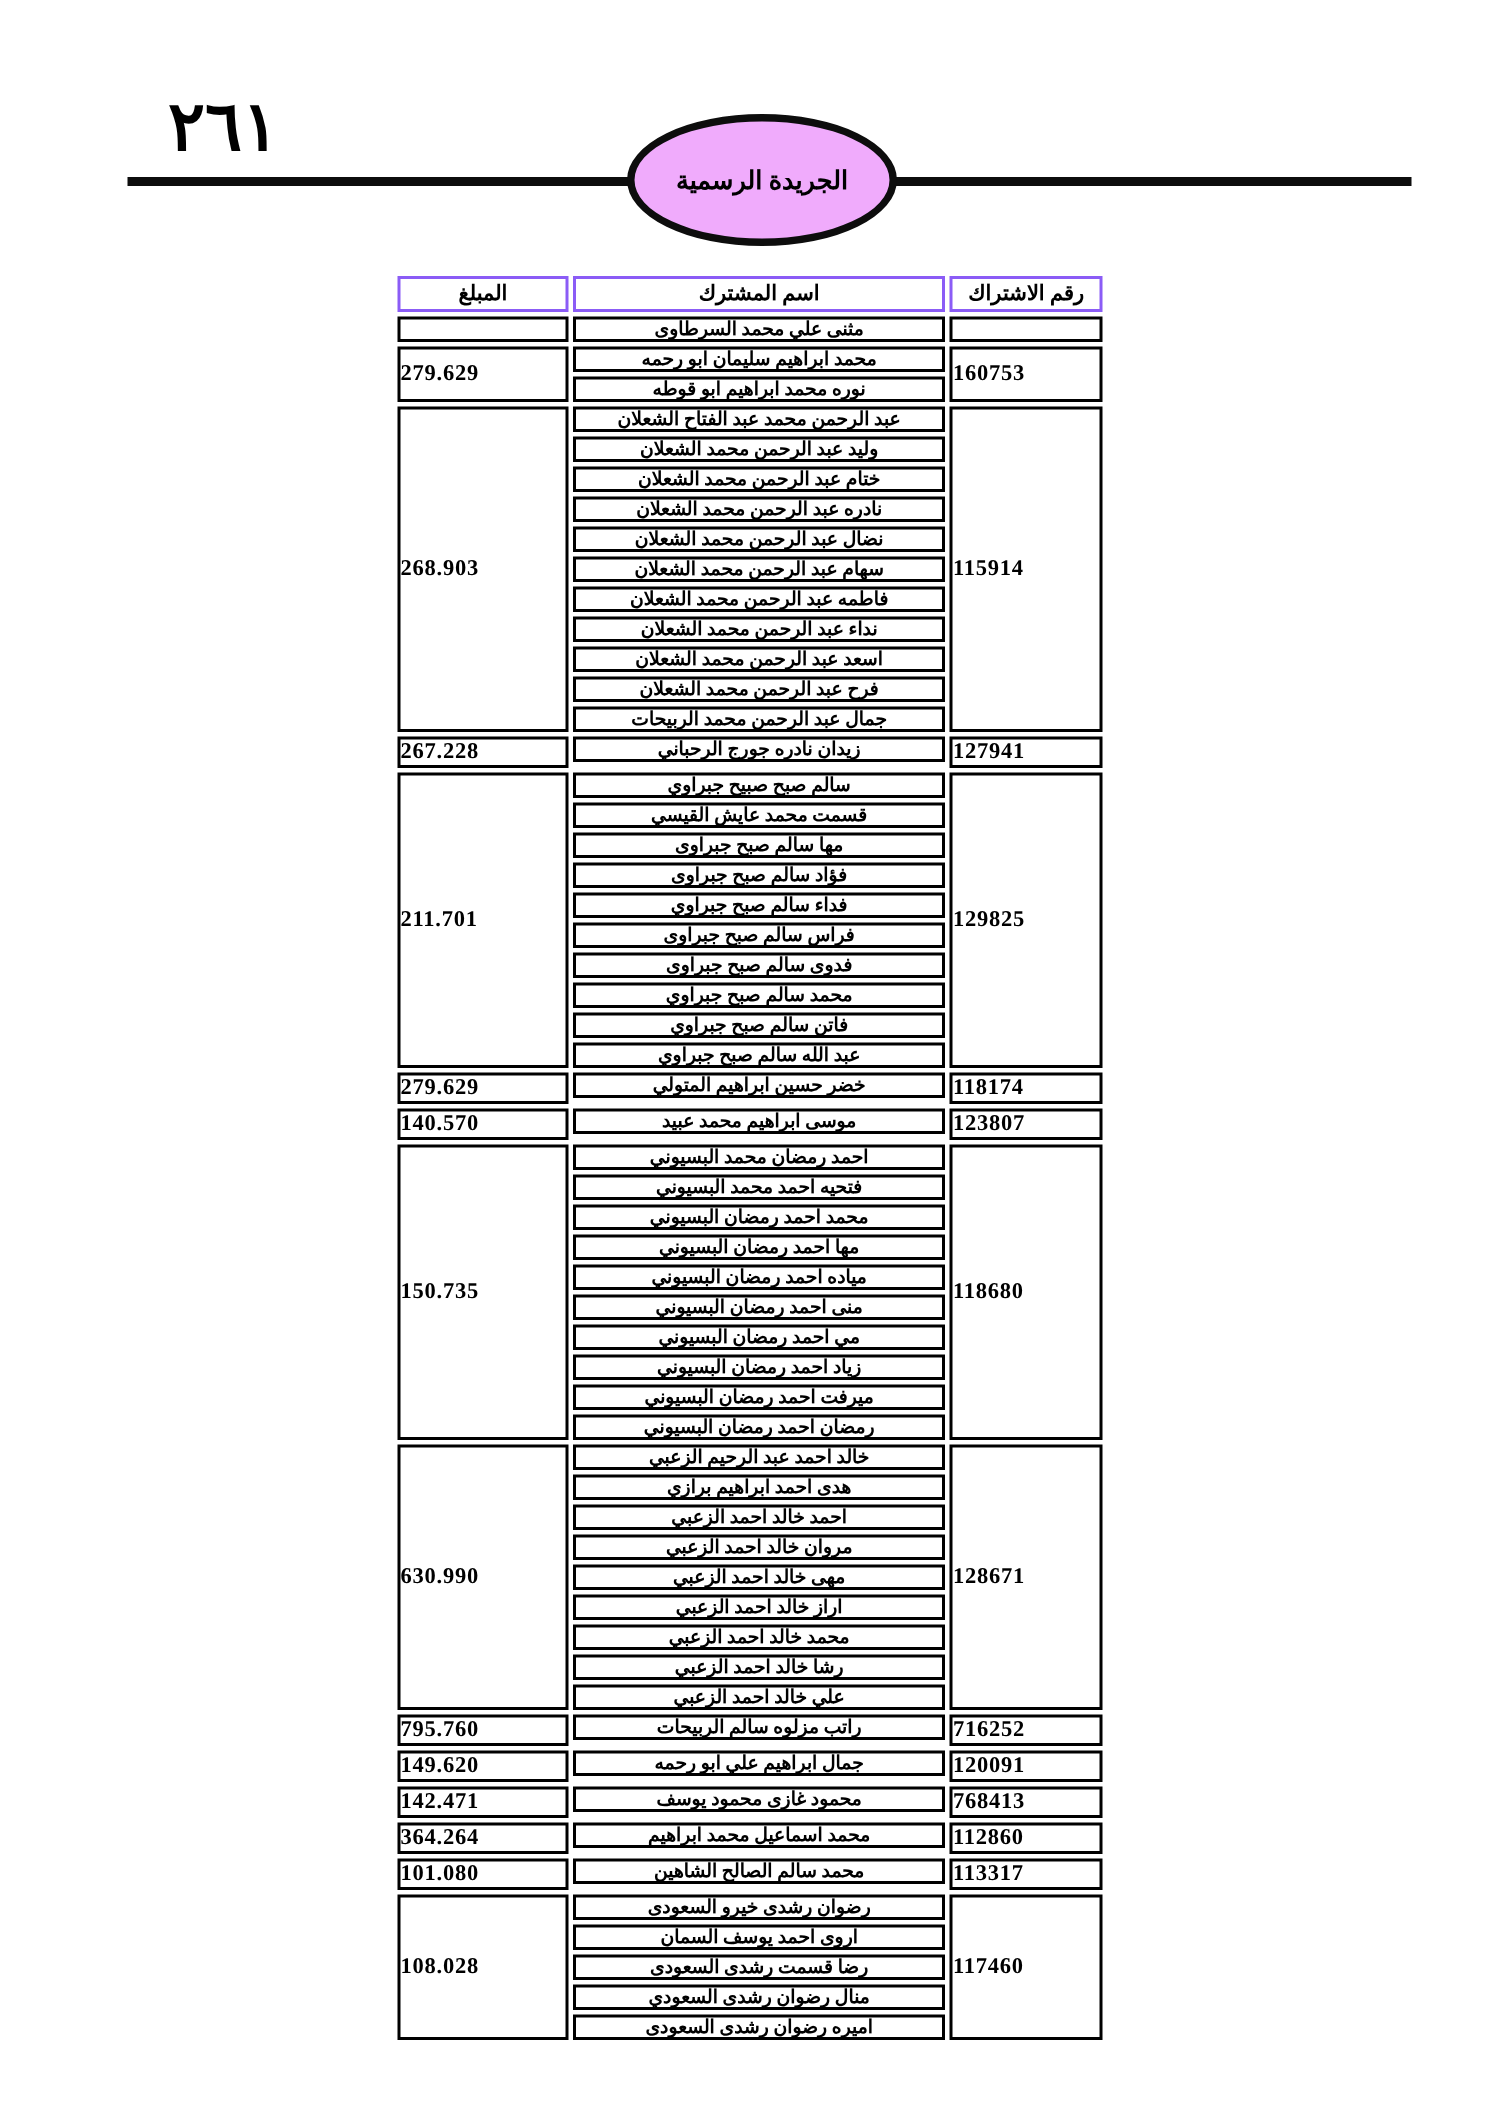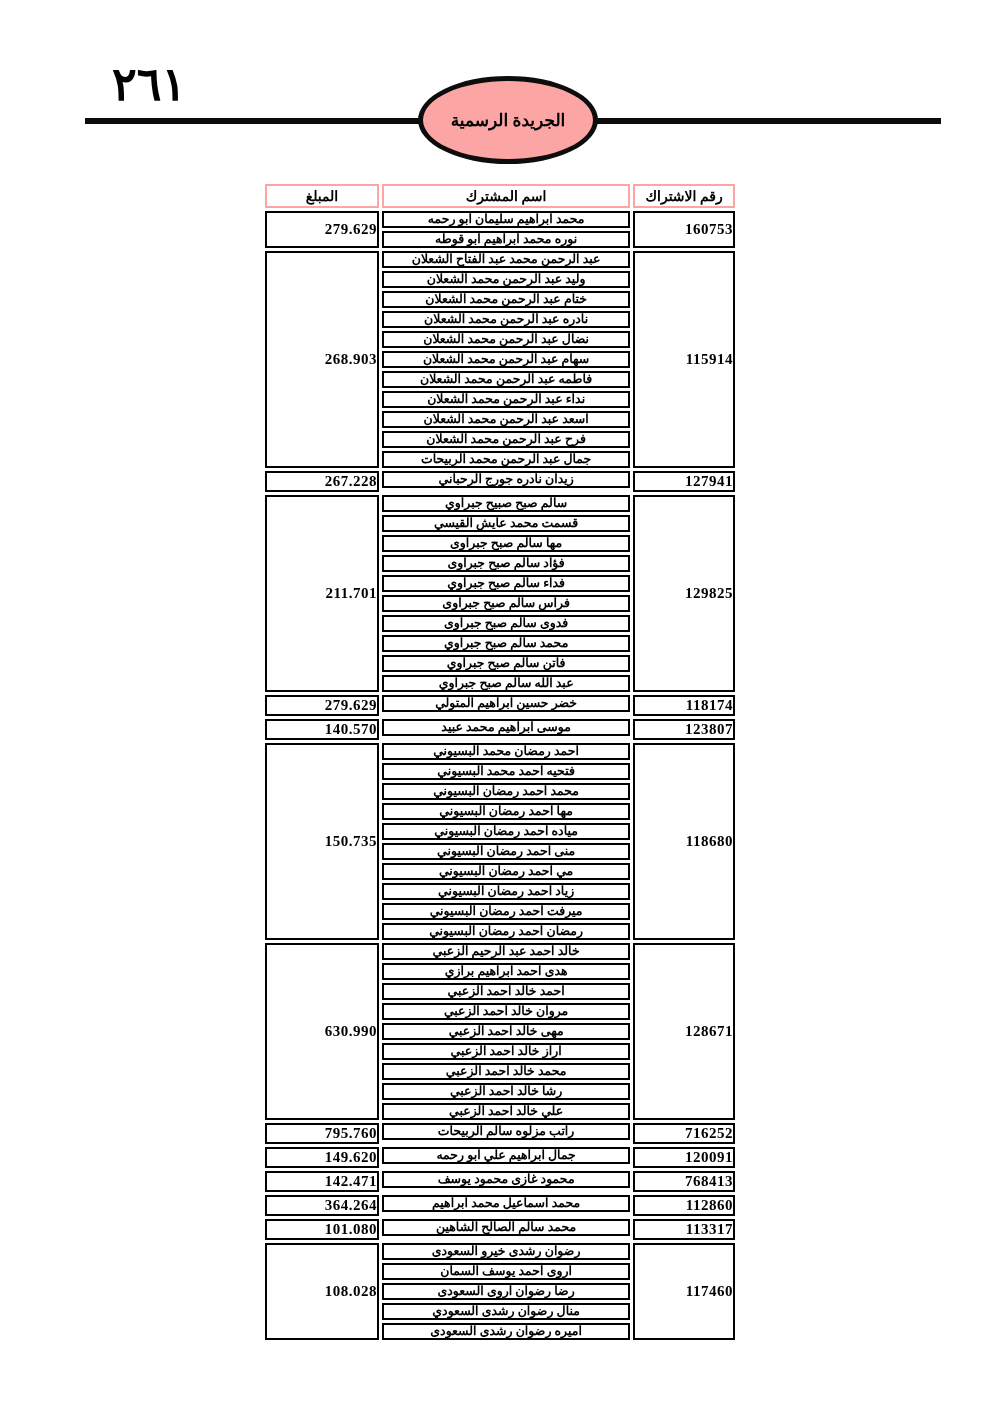--- a/index.html
+++ b/index.html
@@ -33,21 +33,21 @@
     width: 856px;
     height: 6px;
     background: #0d0d0d;
   }
   .banner-ellipse {
     position: absolute;
     left: 418px;
     top: 76px;
     width: 180px;
     height: 88px;
-    background: #fca5a5;
+    background: #f0abfc;
     border: 5px solid #0d0d0d;
     border-radius: 50%;
     display: flex;
     align-items: center;
     justify-content: center;
     z-index: 2;
     box-sizing: border-box;
   }
   .banner-ellipse span {
     font-size: 17px;
@@ -66,31 +66,31 @@
     border-collapse: separate;
     border-spacing: 3px;
     width: 100%;
     table-layout: fixed;
   }
   col.c-number { width: 100px; }
   col.c-name   { width: 244px; }
   col.c-amount { width: 112px; }
 
   td.hcell {
-    border: 2px solid #fca5a5;
+    border: 2px solid #8b5cf6;
     height: 20px;
     text-align: center;
     vertical-align: middle;
     font-size: 14px;
     font-weight: bold;
     padding: 0;
   }
   td.vcell {
     border: 2px solid #000;
-    text-align: right;
+    text-align: left;
     vertical-align: middle;
     font-size: 15px;
     font-weight: bold;
     padding: 0;
     letter-spacing: 0.5px;
   }
   td.names-cell {
     border: none;
     padding: 0;
     vertical-align: top;
@@ -126,20 +126,27 @@
       <col class="c-name">
       <col class="c-amount">
     </colgroup>
     <tbody>
       <tr>
         <td class="hcell">رقم الاشتراك</td>
         <td class="hcell">اسم المشترك</td>
         <td class="hcell">المبلغ</td>
       </tr>
 
+    <tr>
+          <td class="vcell"></td>
+          <td class="names-cell">
+            <div class="name-box">مثنى علي محمد السرطاوى</div>
+          </td>
+          <td class="vcell"></td>
+        </tr>
         <tr>
           <td class="vcell">160753</td>
           <td class="names-cell">
             <div class="name-box">محمد ابراهيم سليمان ابو رحمه</div>
             <div class="name-box">نوره محمد ابراهيم ابو قوطه</div>
           </td>
           <td class="vcell">279.629</td>
         </tr>
         <tr>
           <td class="vcell">115914</td>
@@ -259,21 +266,21 @@
           <td class="names-cell">
             <div class="name-box">محمد سالم الصالح الشاهين</div>
           </td>
           <td class="vcell">101.080</td>
         </tr>
         <tr>
           <td class="vcell">117460</td>
           <td class="names-cell">
             <div class="name-box">رضوان رشدى خيرو السعودى</div>
             <div class="name-box">اروى احمد يوسف السمان</div>
-            <div class="name-box">رضا رضوان اروى السعودى</div>
+            <div class="name-box">رضا قسمت رشدى السعودى</div>
             <div class="name-box">منال رضوان رشدى السعودي</div>
             <div class="name-box">اميره رضوان رشدى السعودى</div>
           </td>
           <td class="vcell">108.028</td>
         </tr>
       </tbody>
   </table>
 </div>
 
 </body></html>

